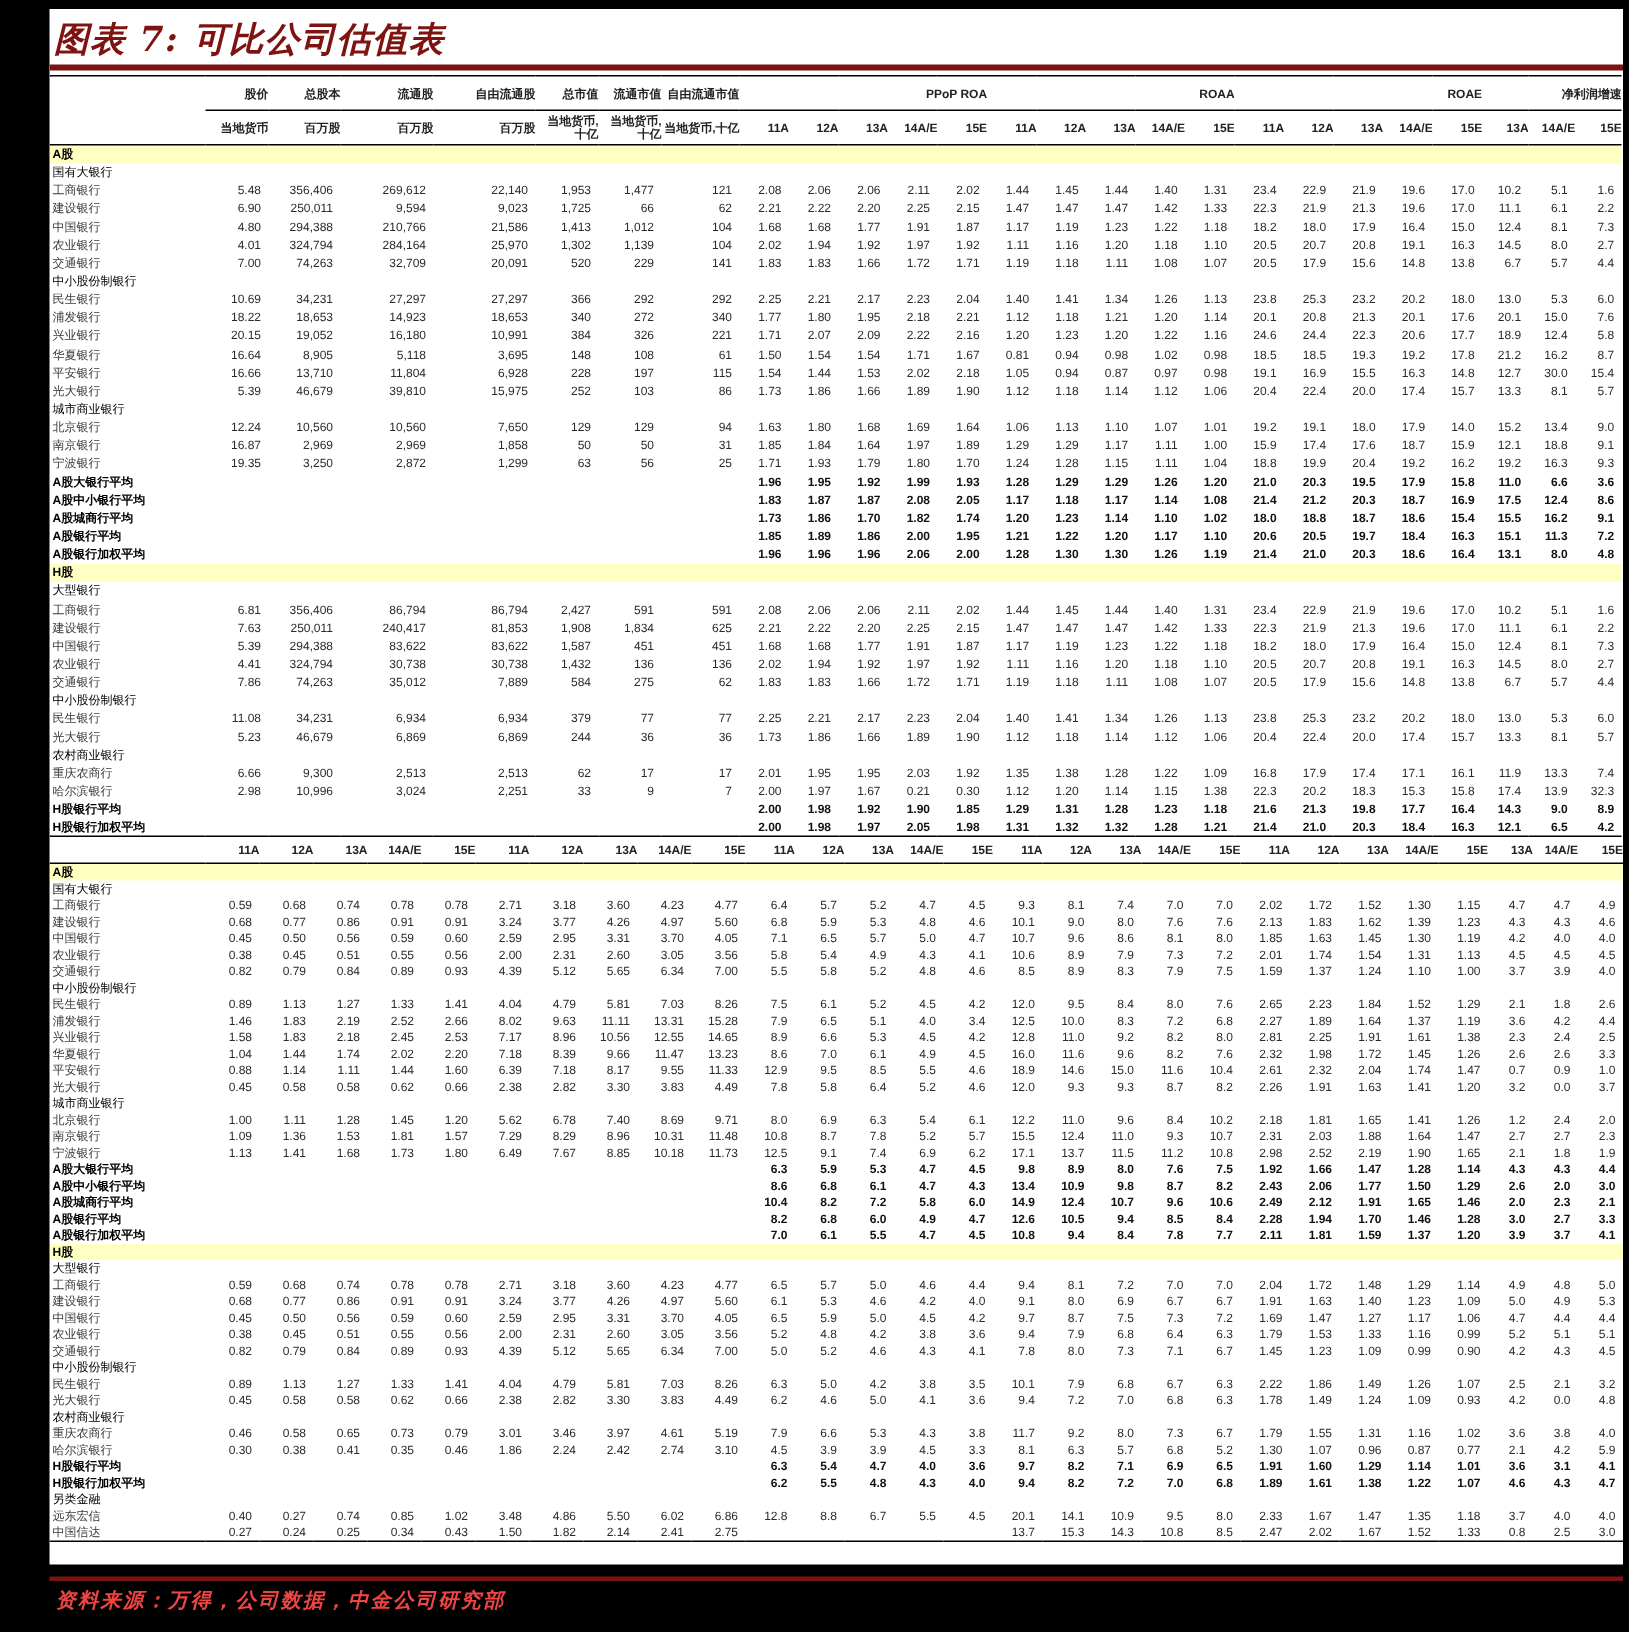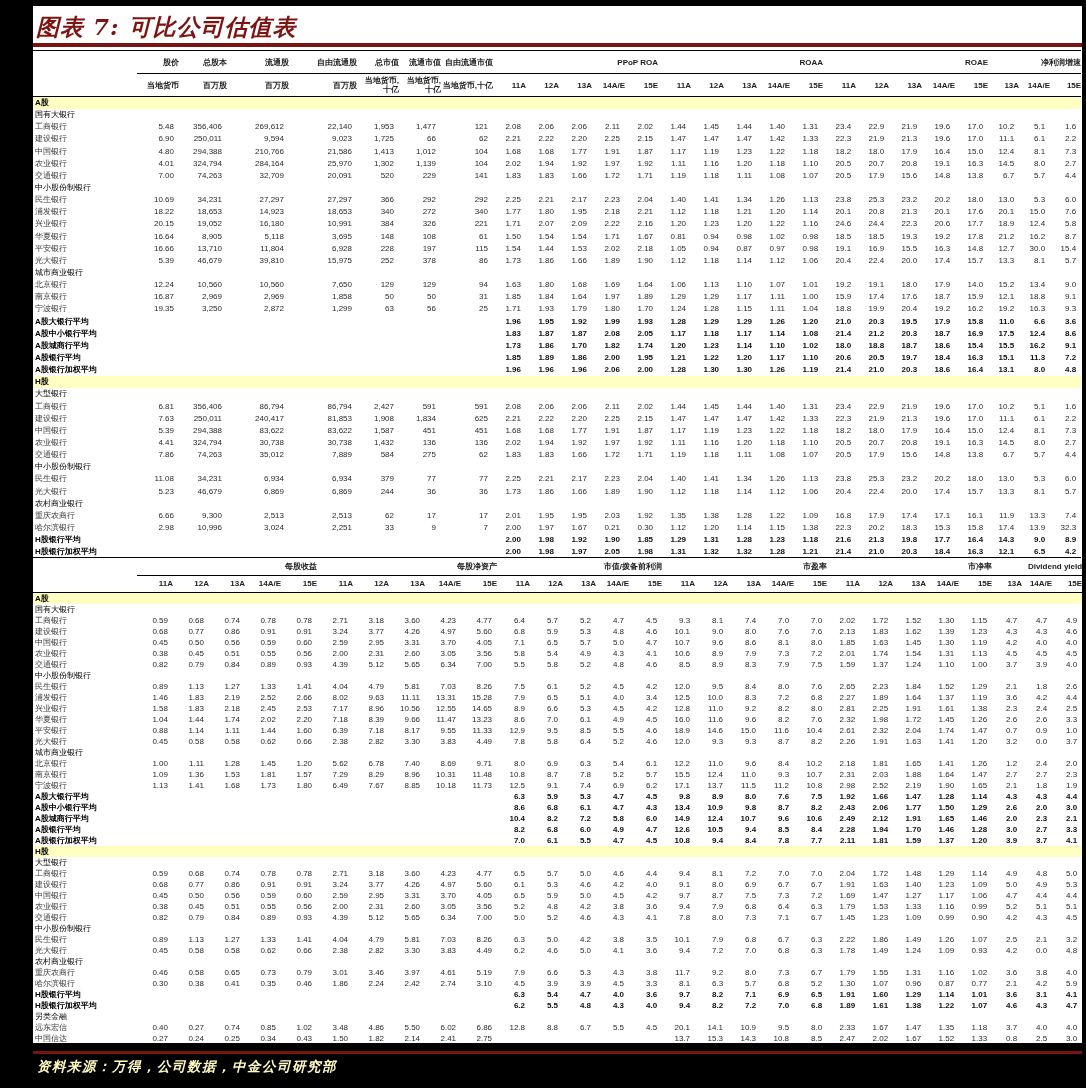--- a/index.html
+++ b/index.html
@@ -43,21 +43,21 @@
   tr.avg td{font-weight:bold;color:#000;}
   tr.avg td.num{color:#111;}
   .footer-rule{
     position:absolute;left:33px;top:1051px;width:1049px;height:3px;background:#7a1413;
   }
   .source-note{
     position:absolute;left:37px;top:1058px;
     font-family:"DejaVu Serif","Liberation Serif",serif;
     font-style:italic;font-weight:bold;
     font-size:13.5px;letter-spacing:1.5px;
-    color:#fef9c3;
+    color:#ef4444;
   }
 </style>
 </head>
 <body>
 
 <div class="page">
   <div class="fig-title">图表 7: 可比公司估值表</div>
   <div class="title-rule"></div>
   <table class="t1" id="table1">
       <colgroup>
@@ -422,21 +422,21 @@
           <td class="num">30.0</td>
           <td class="num">15.4</td>
         </tr>
         <tr class="data">
           <td class="lab">光大银行</td>
           <td class="num">5.39</td>
           <td class="num">46,679</td>
           <td class="num">39,810</td>
           <td class="num">15,975</td>
           <td class="num">252</td>
-          <td class="num">378</td>
+          <td class="num">103</td>
           <td class="num">86</td>
           <td class="num">1.73</td>
           <td class="num">1.86</td>
           <td class="num">1.66</td>
           <td class="num">1.89</td>
           <td class="num">1.90</td>
           <td class="num">1.12</td>
           <td class="num">1.18</td>
           <td class="num">1.14</td>
           <td class="num">1.12</td>
@@ -1025,29 +1025,20 @@
         <col style="width: 33px;">
         <col style="width: 33px;">
         <col style="width: 33px;">
         <col style="width: 33px;">
         <col style="width: 33px;">
         <col style="width: 30px;">
         <col style="width: 30px;">
         <col style="width: 30px;">
       </colgroup>
       <thead>
-        <tr class="h1">
-          <th colspan="1" class="lab"></th>
-          <th colspan="5" class="grp">每股收益</th>
-          <th colspan="5" class="grp">每股净资产</th>
-          <th colspan="5" class="grp">市值/拨备前利润</th>
-          <th colspan="5" class="grp">市盈率</th>
-          <th colspan="5" class="grp">市净率</th>
-          <th colspan="3" class="grp">Dividend yield</th>
-        </tr>
         <tr class="h2">
           <th class="lab"></th>
           <th class="tick">11A</th>
           <th class="tick">12A</th>
           <th class="tick">13A</th>
           <th class="tick">14A/E</th>
           <th class="tick">15E</th>
           <th class="tick">11A</th>
           <th class="tick">12A</th>
           <th class="tick">13A</th>

